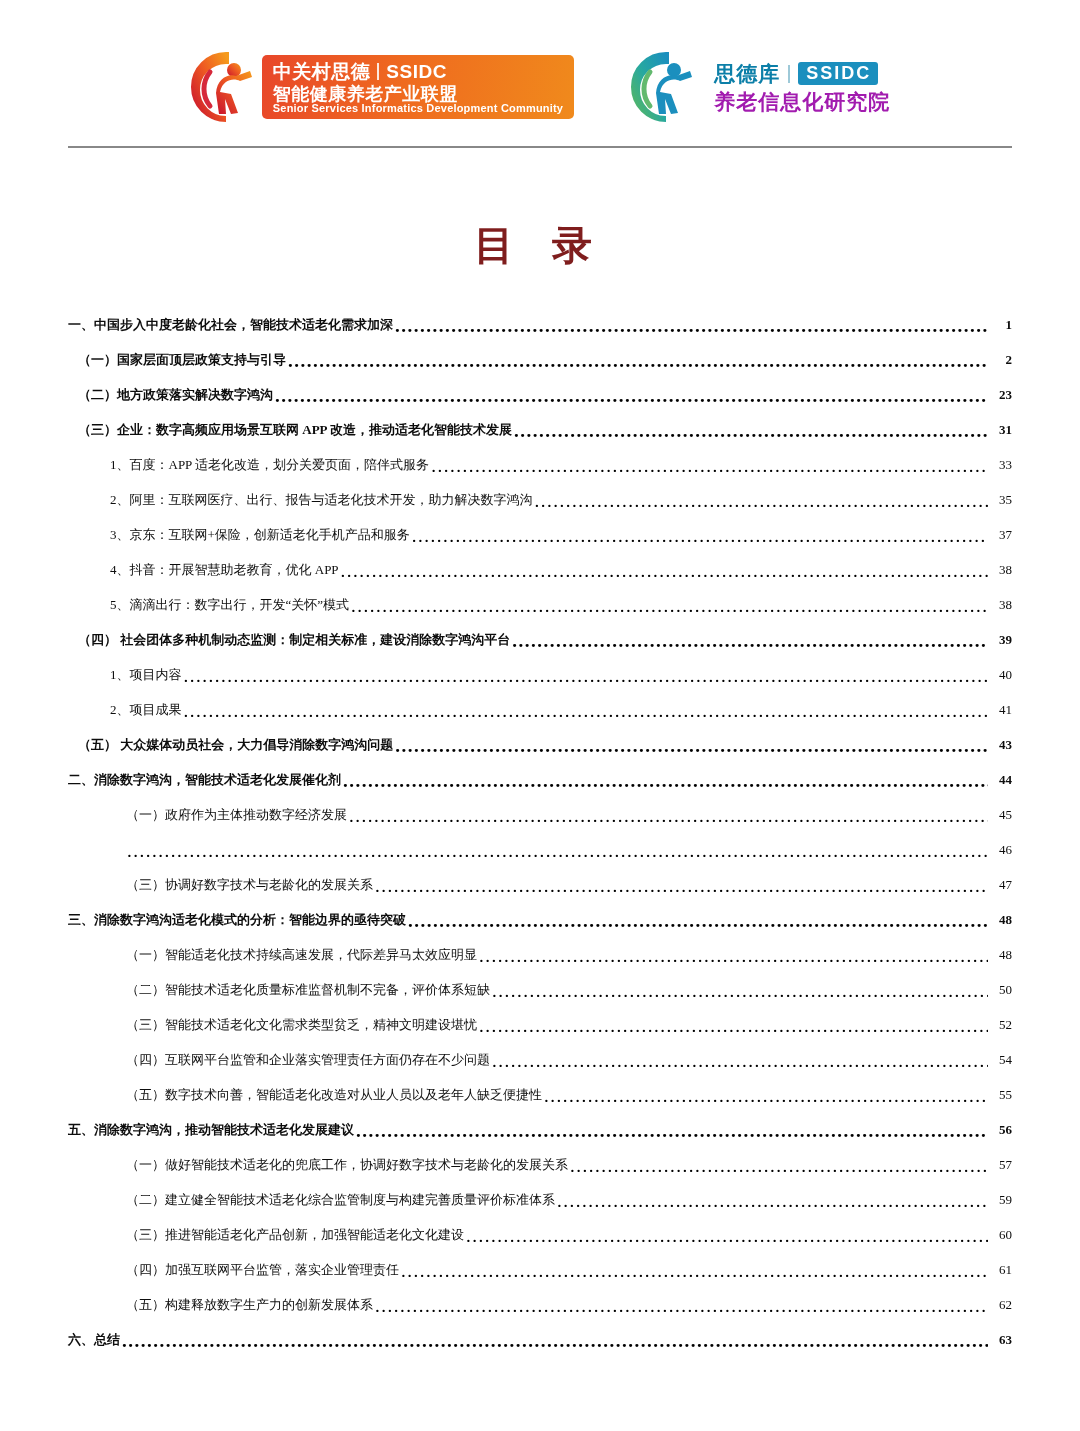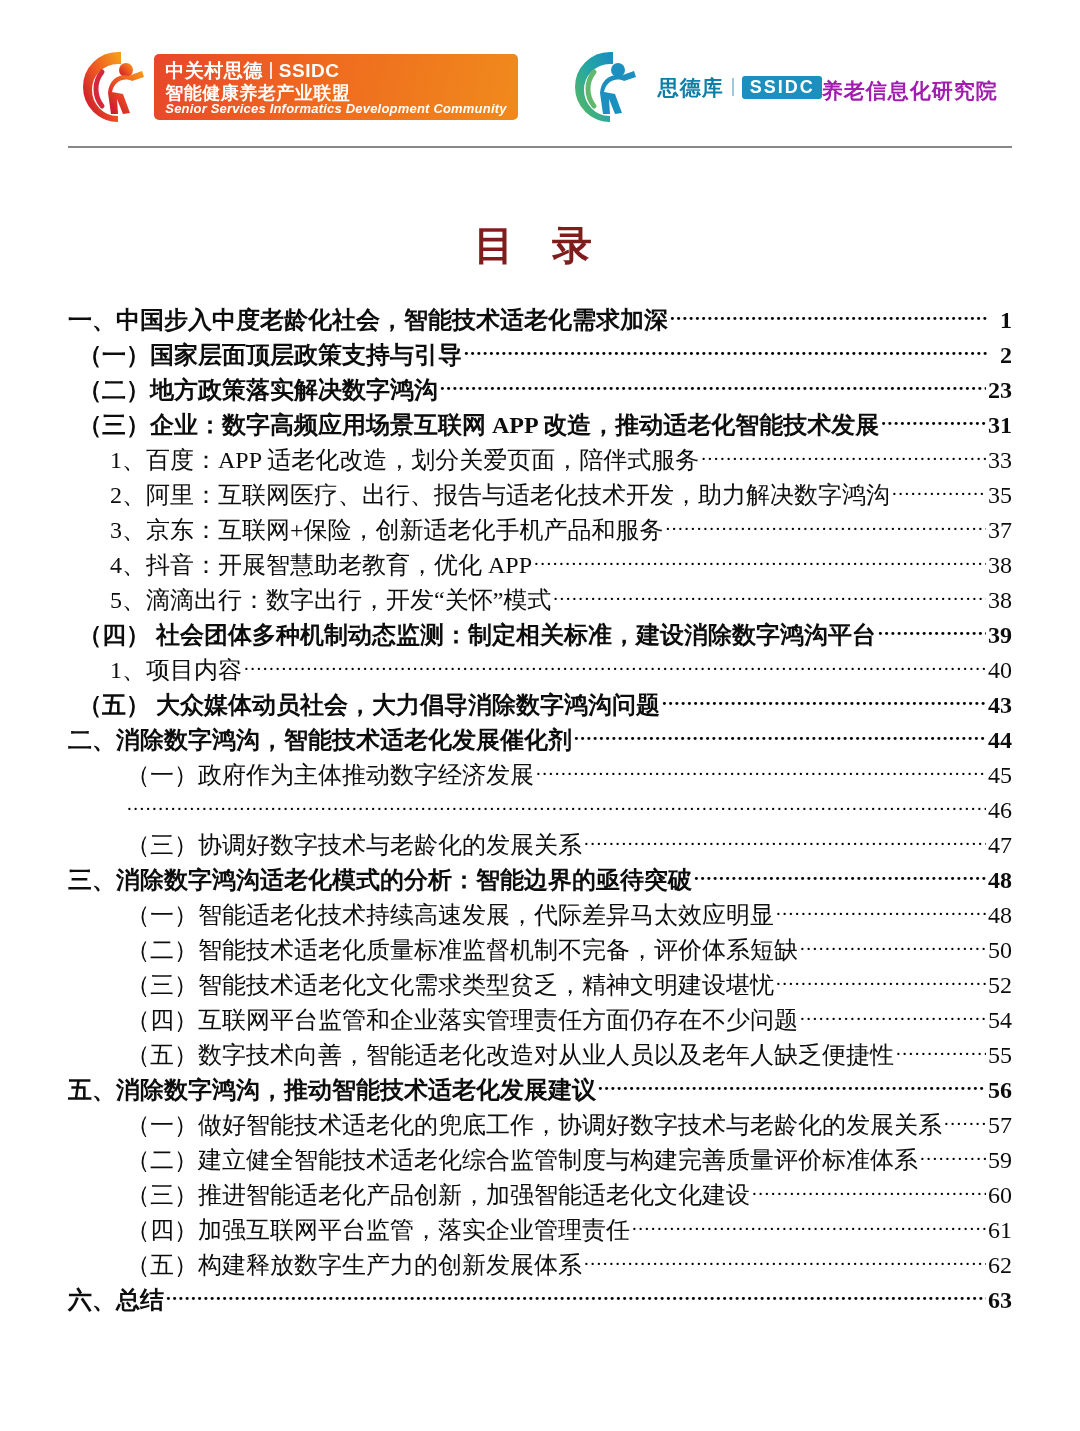--- a/index.html
+++ b/index.html
@@ -67,32 +67,31 @@
   .plate-sep {
     display: inline-block;
     width: 2px;
     height: 17px;
     background: #ffffff;
     margin: 0 7px;
     opacity: .85;
   }
   .plate-en {
     font-family: "Liberation Sans", "DejaVu Sans", sans-serif;
-    font-size: 13px;
+    font-size: 11px;
     font-weight: bold;
     letter-spacing: .2px;
     white-space: nowrap;
-    font-style: italic;
   }
 
   
   .logo-text-teal {
     margin-left: 6px;
     display: flex;
-    flex-direction: row;
+    flex-direction: column;
     justify-content: center;
     line-height: 1;
   }
   .teal-row {
     display: flex;
     align-items: center;
     font-family: "Liberation Sans", "DejaVu Sans", sans-serif;
     font-weight: bold;
     white-space: nowrap;
     color: #0c7fa8;
@@ -144,22 +143,23 @@
     padding: 0;
     list-style: none;
     position: absolute;
     left: 68px;
     top: 305px;
     width: 944px;
   }
 
   .toc-entry {
     display: flex;
+    align-items: flex-end;
     height: 35px;
-    font-size: 24px;
+    font-size: 13px;
     line-height: 30px;
     color: #0d0d0d;
     white-space: nowrap;
   }
 
   .toc-label {
     flex: 0 0 auto;
     padding-right: 1px;
   }
 
@@ -318,20 +318,25 @@
     <li class="toc-entry lvl-h2b">
       <span class="toc-label">（四） 社会团体多种机制动态监测：制定相关标准，建设消除数字鸿沟平台</span>
       <span class="toc-leader"></span>
       <span class="toc-page">39</span>
     </li>
     <li class="toc-entry lvl-h3">
       <span class="toc-label">1、项目内容</span>
       <span class="toc-leader"></span>
       <span class="toc-page">40</span>
     </li>
+    <li class="toc-entry lvl-h3">
+      <span class="toc-label">2、项目成果</span>
+      <span class="toc-leader"></span>
+      <span class="toc-page">41</span>
+    </li>
     <li class="toc-entry lvl-h2b">
       <span class="toc-label">（五） 大众媒体动员社会，大力倡导消除数字鸿沟问题</span>
       <span class="toc-leader"></span>
       <span class="toc-page">43</span>
     </li>
     <li class="toc-entry lvl-h1">
       <span class="toc-label">二、消除数字鸿沟，智能技术适老化发展催化剂</span>
       <span class="toc-leader"></span>
       <span class="toc-page">44</span>
     </li>

